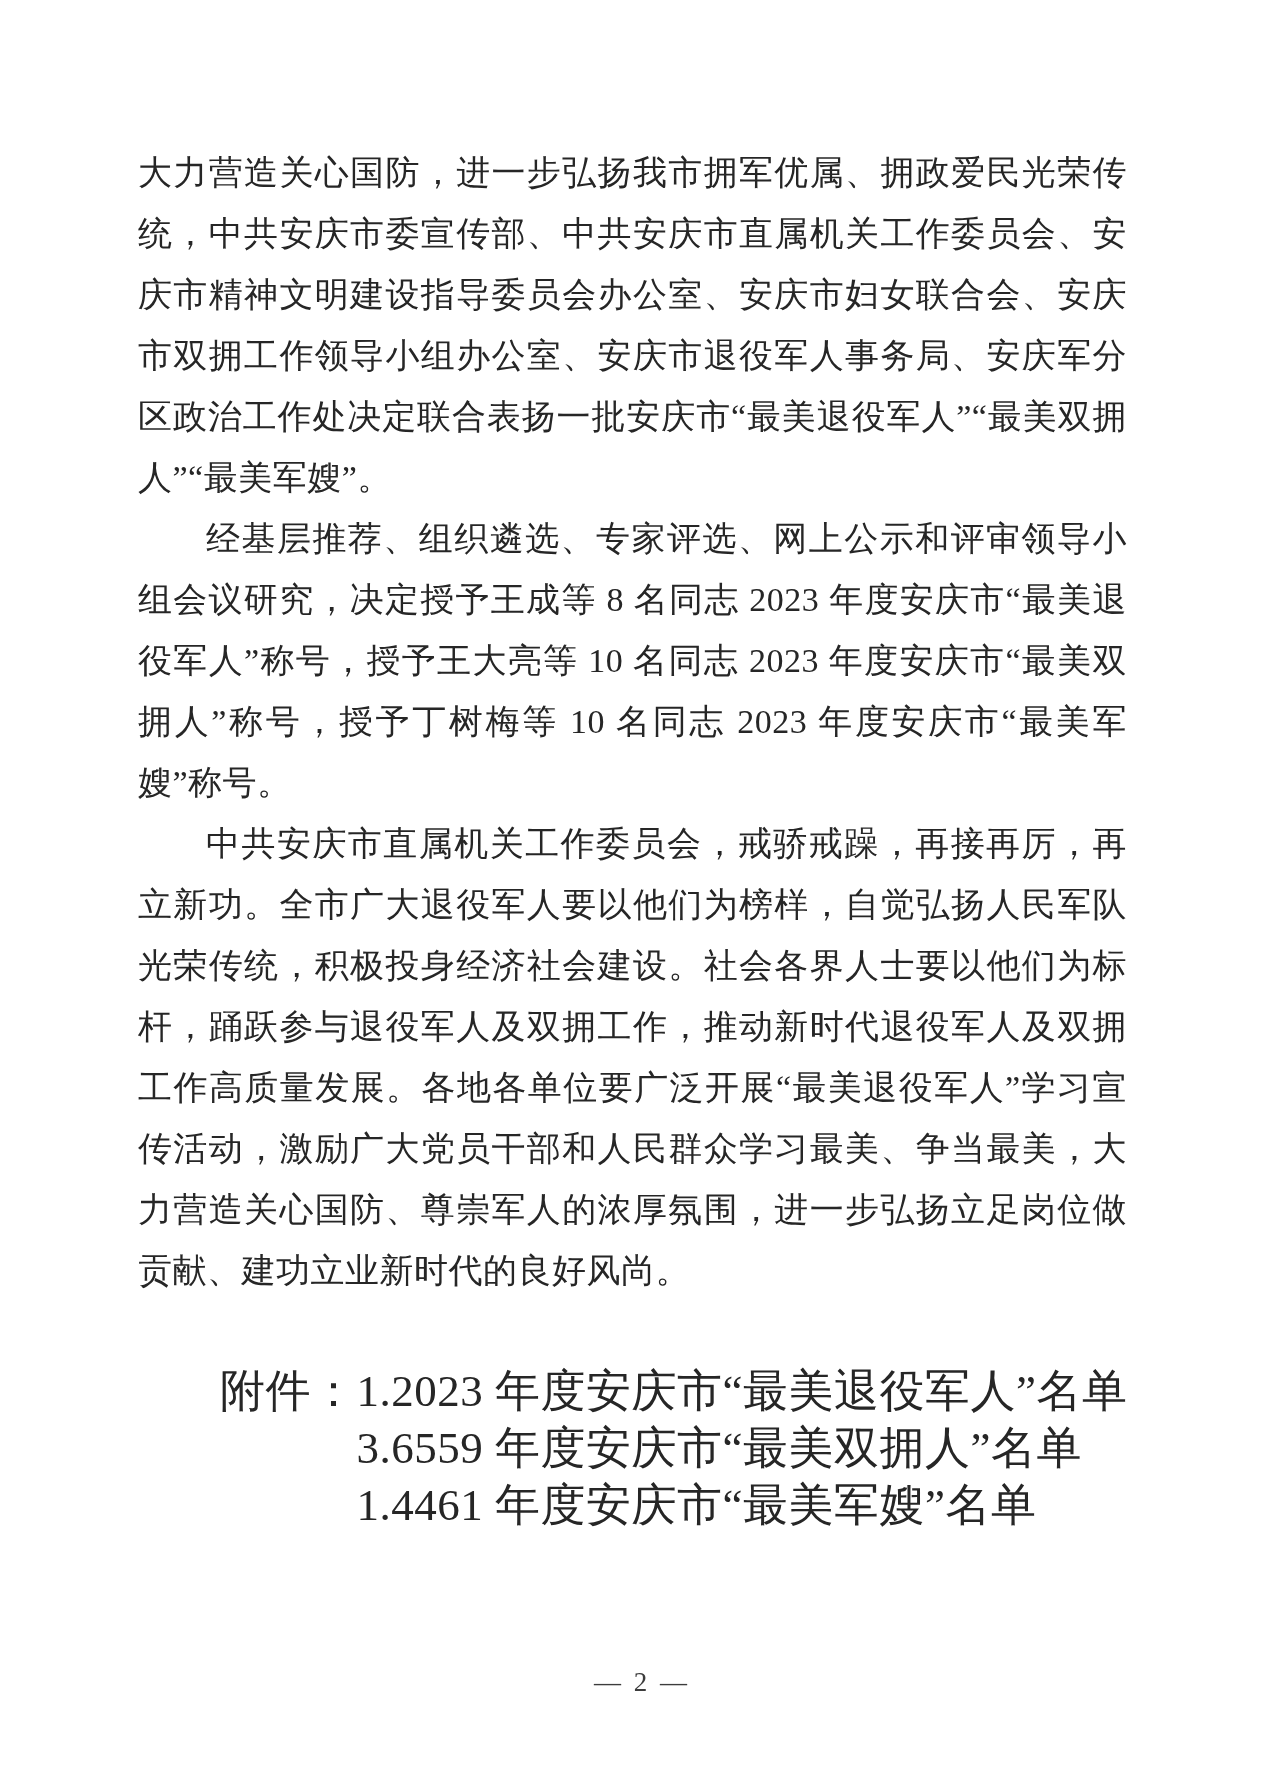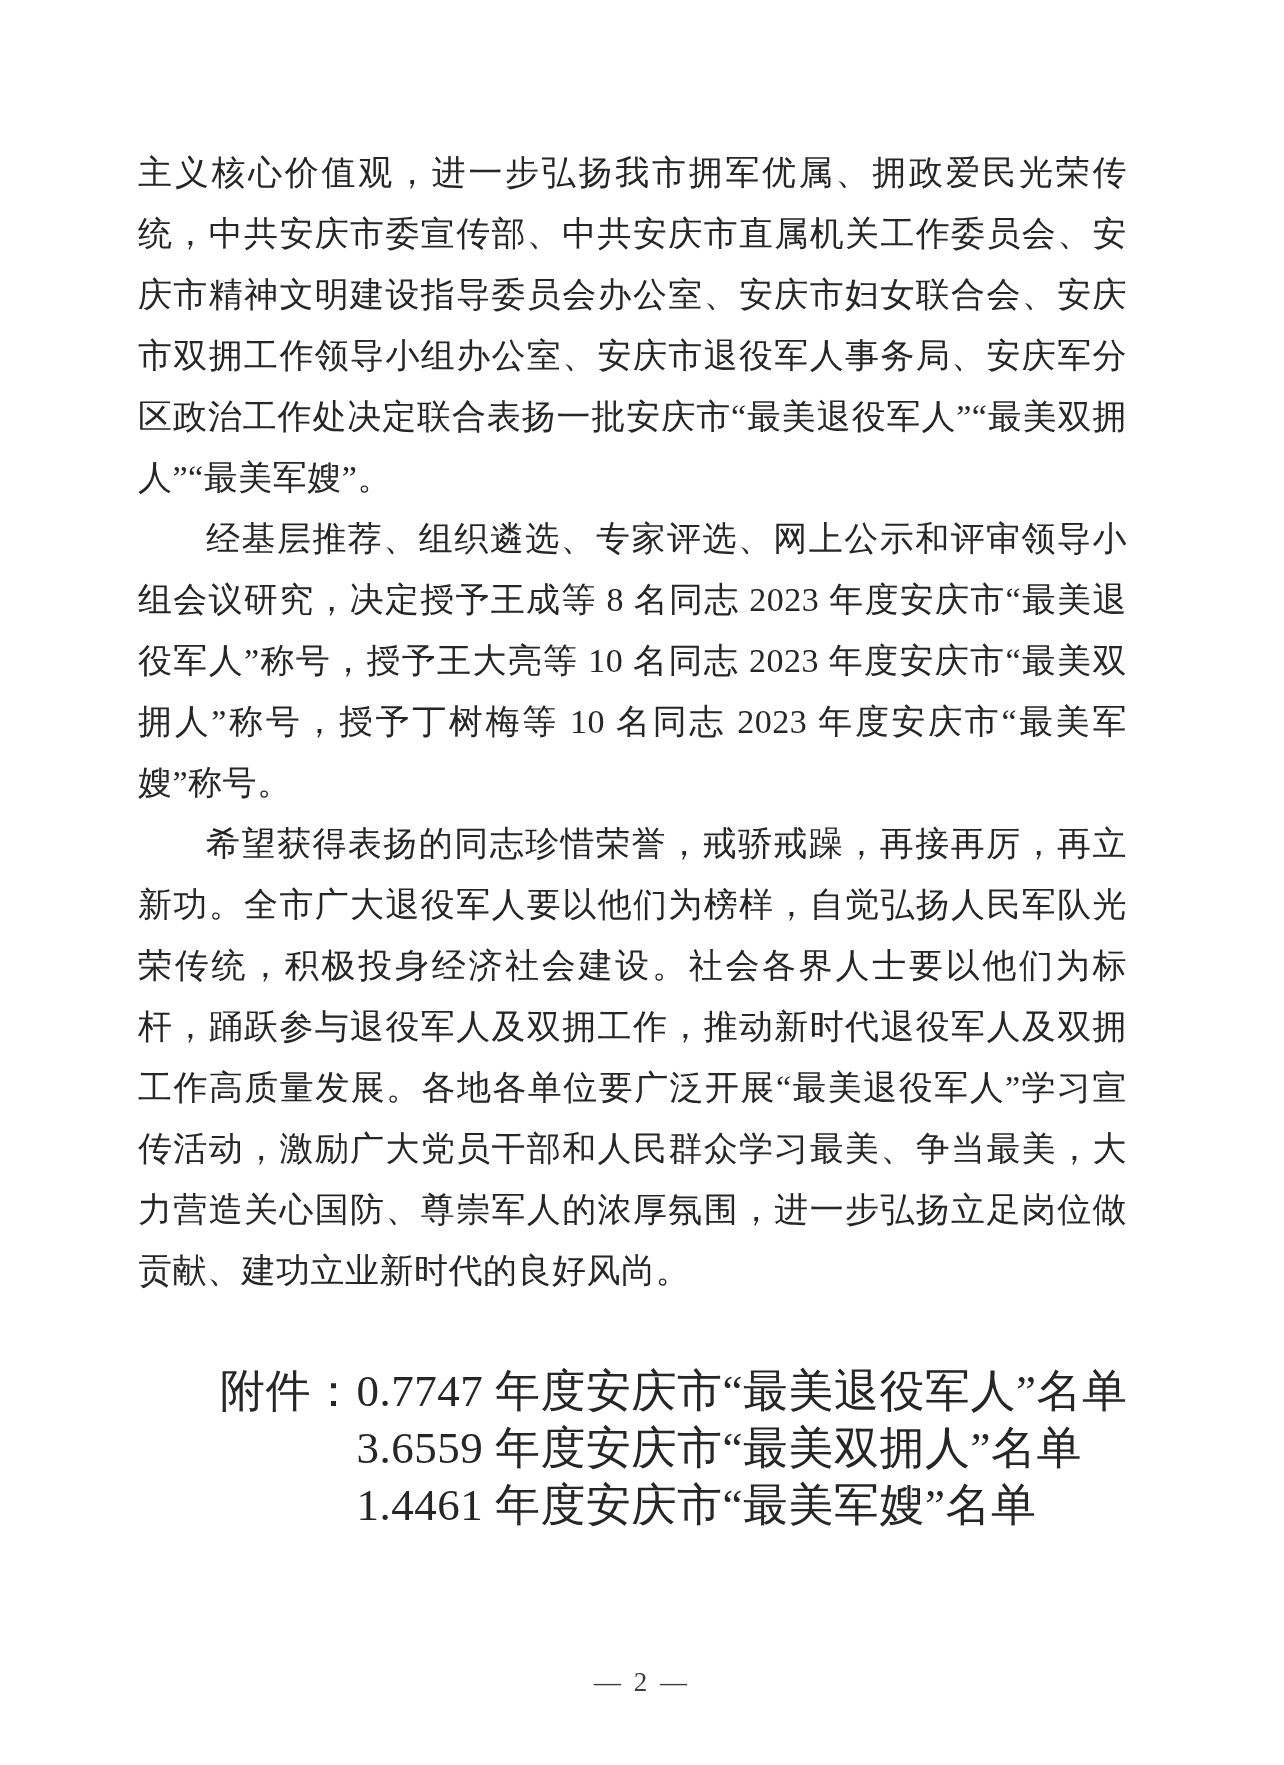--- a/index.html
+++ b/index.html
@@ -69,29 +69,29 @@
     color: #3c3c3c;
     letter-spacing: 3px;
   }
 </style>
 </head>
 <body>
 
 <div class="page">
 
   <div class="body-text">
-    <p class="para no-indent">主义核心价值观，进一步弘扬我市拥军优属、拥政爱民光荣传统，中共安庆市委宣传部、中共安庆市直属机关工作委员会、安庆市精神文明建设指导委员会办公室、安庆市妇女联合会、安庆市双拥工作领导小组办公室、安庆市退役军人事务局、安庆军分区政治工作处决定联合表扬一批安庆市“最美退役军人”“最美双拥人”“最美军嫂”。</p>
+    <p class="para no-indent">大力营造关心国防，进一步弘扬我市拥军优属、拥政爱民光荣传统，中共安庆市委宣传部、中共安庆市直属机关工作委员会、安庆市精神文明建设指导委员会办公室、安庆市妇女联合会、安庆市双拥工作领导小组办公室、安庆市退役军人事务局、安庆军分区政治工作处决定联合表扬一批安庆市“最美退役军人”“最美双拥人”“最美军嫂”。</p>
     <p class="para">经基层推荐、组织遴选、专家评选、网上公示和评审领导小组会议研究，决定授予王成等 8 名同志 2023 年度安庆市“最美退役军人”称号，授予王大亮等 10 名同志 2023 年度安庆市“最美双拥人”称号，授予丁树梅等 10 名同志 2023 年度安庆市“最美军嫂”称号。</p>
-    <p class="para">希望获得表扬的同志珍惜荣誉，戒骄戒躁，再接再厉，再立新功。全市广大退役军人要以他们为榜样，自觉弘扬人民军队光荣传统，积极投身经济社会建设。社会各界人士要以他们为标杆，踊跃参与退役军人及双拥工作，推动新时代退役军人及双拥工作高质量发展。各地各单位要广泛开展“最美退役军人”学习宣传活动，激励广大党员干部和人民群众学习最美、争当最美，大力营造关心国防、尊崇军人的浓厚氛围，进一步弘扬立足岗位做贡献、建功立业新时代的良好风尚。</p>
+    <p class="para">中共安庆市直属机关工作委员会，戒骄戒躁，再接再厉，再立新功。全市广大退役军人要以他们为榜样，自觉弘扬人民军队光荣传统，积极投身经济社会建设。社会各界人士要以他们为标杆，踊跃参与退役军人及双拥工作，推动新时代退役军人及双拥工作高质量发展。各地各单位要广泛开展“最美退役军人”学习宣传活动，激励广大党员干部和人民群众学习最美、争当最美，大力营造关心国防、尊崇军人的浓厚氛围，进一步弘扬立足岗位做贡献、建功立业新时代的良好风尚。</p>
   </div>
 
   <div class="attachments">
     <span class="att-label">附件：</span>
     <div class="att-items">
-      <div class="att-item">0.7747 年度安庆市“最美退役军人”名单</div>
+      <div class="att-item">1.2023 年度安庆市“最美退役军人”名单</div>
       <div class="att-item">3.6559 年度安庆市“最美双拥人”名单</div>
       <div class="att-item">1.4461 年度安庆市“最美军嫂”名单</div>
     </div>
   </div>
 
   <div class="page-number">— 2 —</div>
 
 </div>
 
 </body></html>

